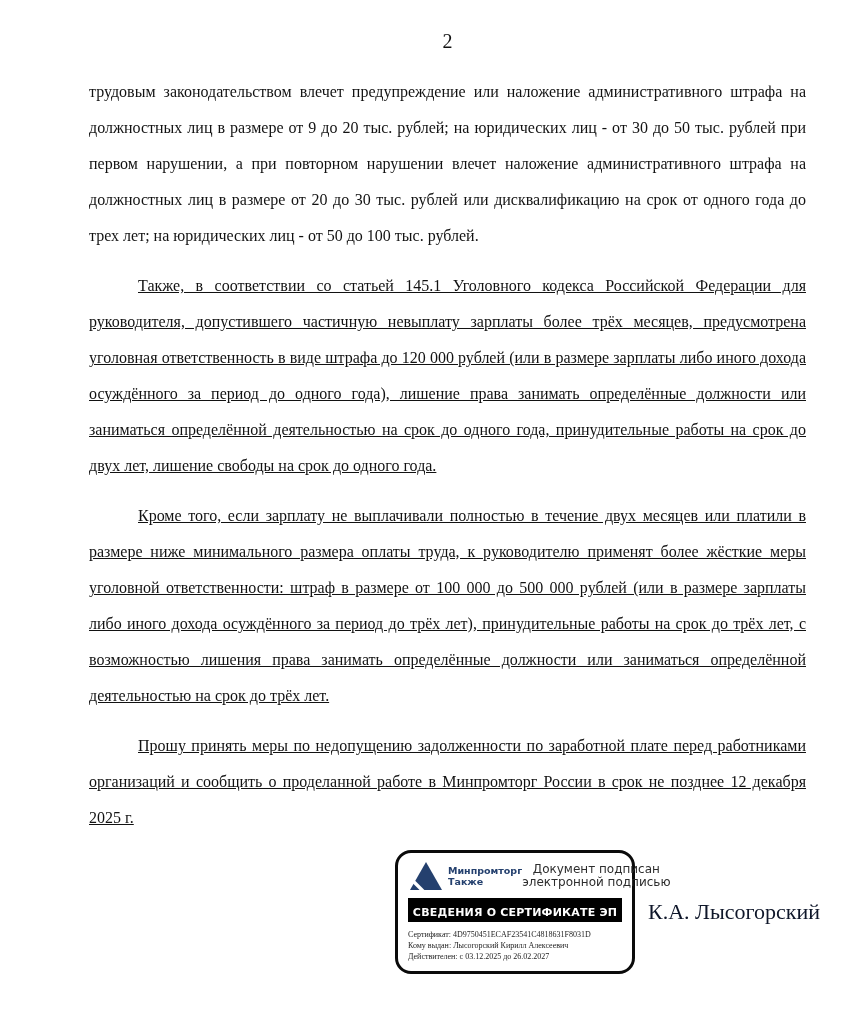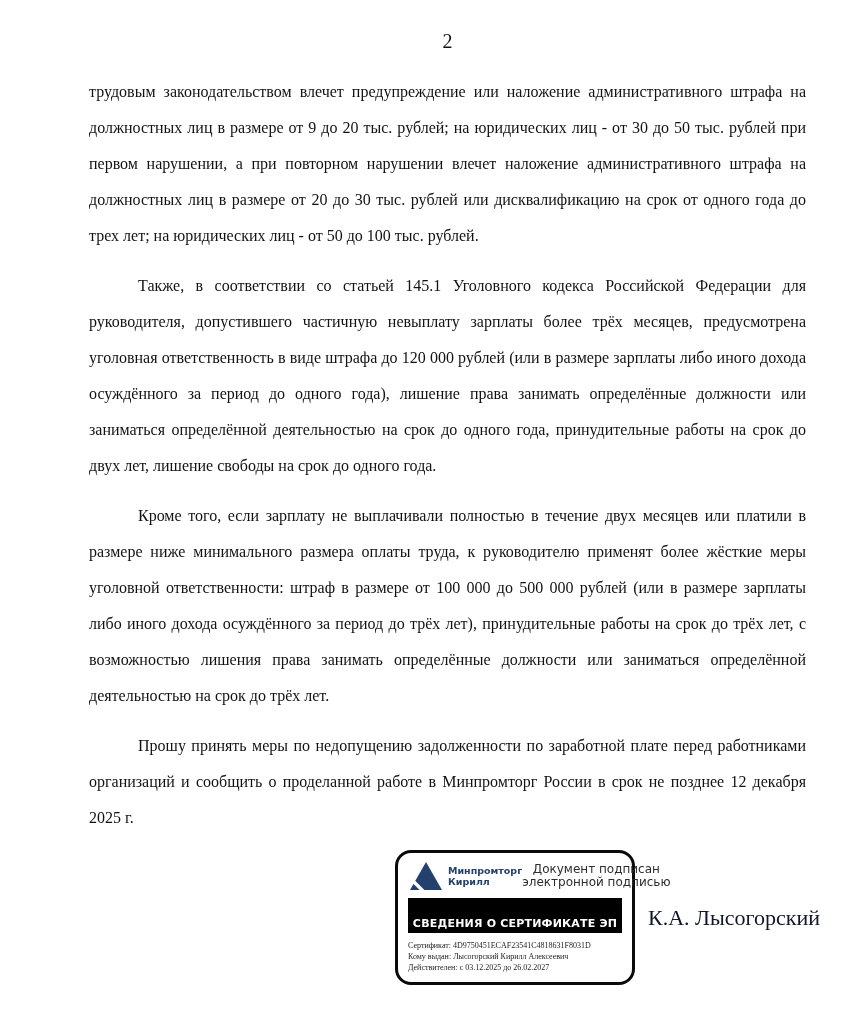--- a/index.html
+++ b/index.html
@@ -26,20 +26,21 @@
   }
   .content p {
     margin: 14px;
     text-align: justify;
     font-size: 16px;
     line-height: 36px;
     color: #121212;
   }
   .content p.indented {
     text-indent: 49px;
+    text-decoration: underline;
   }
   .signature-row {
     display: flex;
     align-items: center;
     margin-top: 12px;
     margin-left: 320px;
   }
   .stamp {
     box-sizing: border-box;
     width: 240px;
@@ -78,21 +79,21 @@
     padding-right: 1px;
   }
   .stamp-bar {
     margin-top: 8px;
     background: #000000;
     color: #ffffff;
     text-align: center;
     font-size: 11px;
     font-weight: bold;
     line-height: 1;
-    padding: 20px 0 4px;
+    padding: 9px 0 4px;
     letter-spacing: 0.2px;
     white-space: nowrap;
   }
   .stamp-cert {
     margin-top: 7px;
     font-size: 8px;
     line-height: 11px;
     color: #1c1c1c;
     white-space: nowrap;
     font-family: Liberation Serif, serif;
@@ -121,21 +122,21 @@
   <div class="signature-row">
 
     <div class="stamp">
       <div class="stamp-header">
         <svg class="stamp-logo" viewBox="0 0 32 28" xmlns="http://www.w3.org/2000/svg" aria-hidden="true">
           <polygon points="16,0 32,28 0,28" fill="#24406e"></polygon>
           <line x1="2" y1="18" x2="14" y2="30" stroke="#ffffff" stroke-width="3.4"></line>
         </svg>
         <div class="stamp-org">
           <div>Минпромторг</div>
-          <div>Кирилл</div>
+          <div>Также</div>
         </div>
         <div class="stamp-signed">
           <div>Документ подписан</div>
           <div>электронной подписью</div>
         </div>
       </div>
 
       <div class="stamp-bar">СВЕДЕНИЯ О СЕРТИФИКАТЕ ЭП</div>
 
       <div class="stamp-cert">

